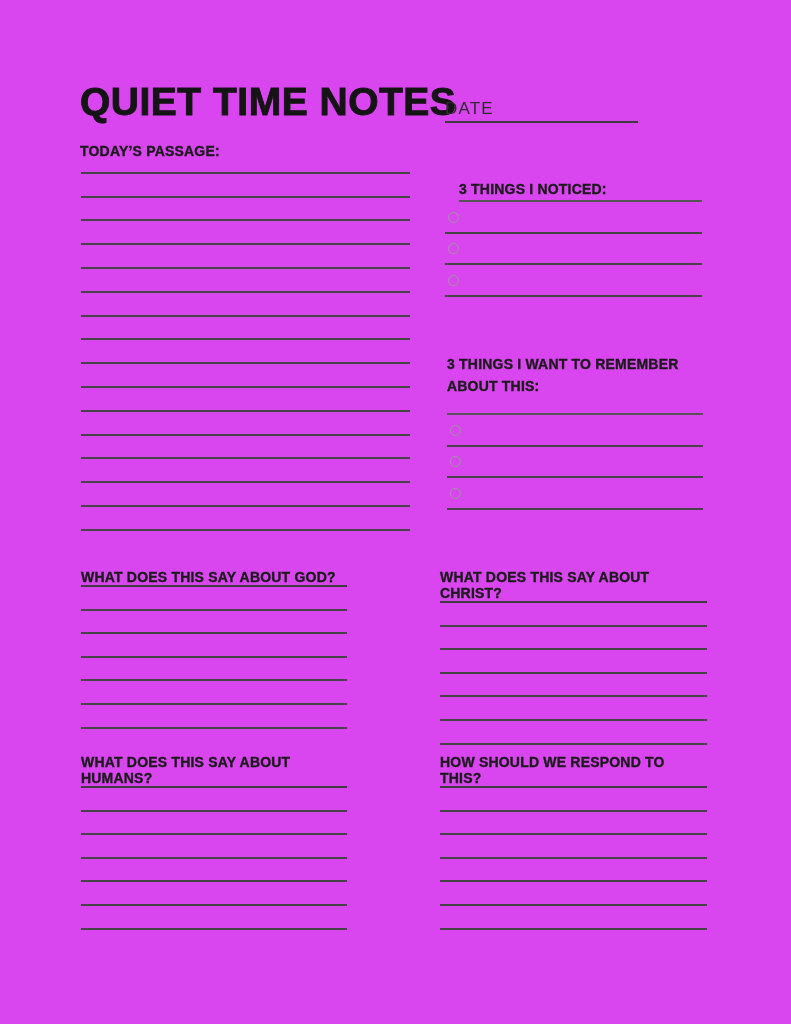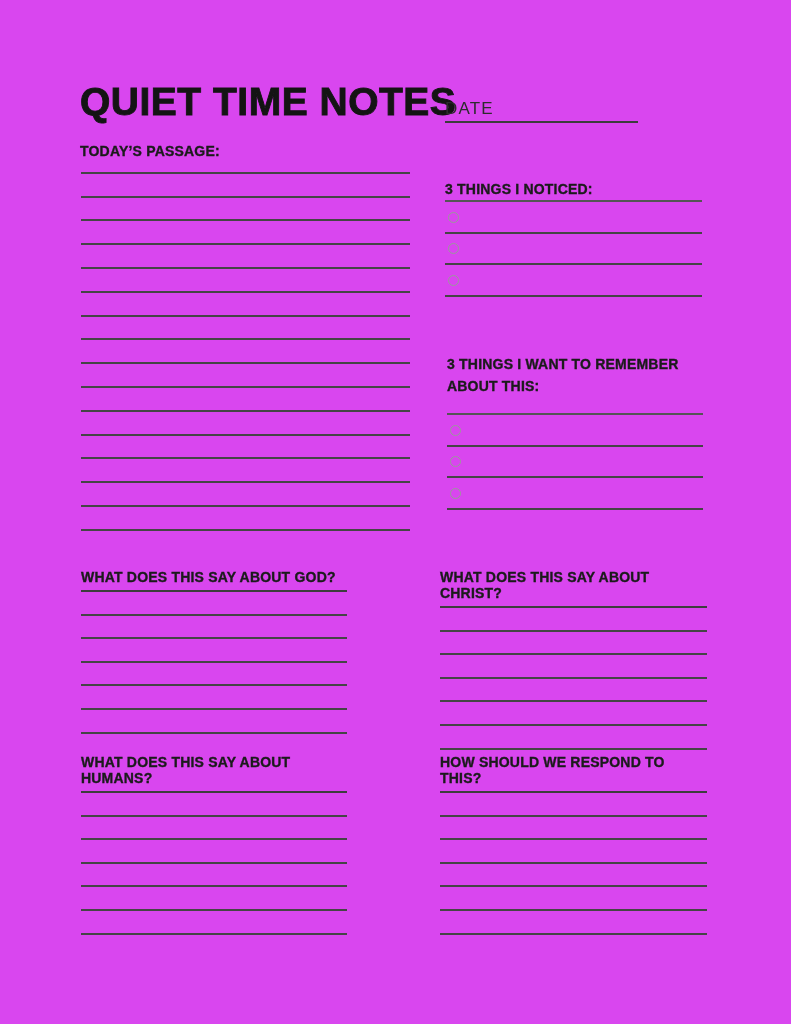--- a/index.html
+++ b/index.html
@@ -37,34 +37,34 @@
     -webkit-text-stroke:0.35px #1b1b1b;
   }
   .underlined { border-bottom:2px solid #555; }
   
   .passage-title { position:absolute; left:80px; top:143px; }
   .passage-lines { position:absolute; left:81px; top:150px; width:329px; }
   .passage-lines .wline { height:23.8px; border-bottom:2px solid #454545; }
   
   .sec-noticed  { position:absolute; left:445px; top:181px; width:257px; }
   .sec-remember { position:absolute; left:447px; top:353px; width:256px; }
-  .sec-noticed .sec-title  { padding-bottom:3px; }
+  .sec-noticed .sec-title  { padding-bottom:3px;margin-left:14px; }
   .sec-remember .sec-title { line-height:22px; padding-bottom:16px; }
   .bullet-row { position:relative; height:31.7px; border-bottom:2px solid #454545; }
   .circle {
     position:absolute; left:3px; bottom:9px;
     width:11px; height:11px; border-radius:50%;
     border:1.5px solid #9a9a9a; background:transparent;
   }
   
   .sec-god     { position:absolute; left:81px;  top:569px; width:266px; }
   .sec-christ  { position:absolute; left:440px; top:569px; width:267px; }
   .sec-humans  { position:absolute; left:81px;  top:754px; width:266px; }
   .sec-respond { position:absolute; left:440px; top:754px; width:267px; }
-  .qsec .sec-title { padding-bottom:5px; border-bottom:2px solid #3d3d3d; }
+  .qsec .sec-title { border-bottom:2px solid #3d3d3d; }
   .qsec .wline { height:23.6px; border-bottom:2px solid #454545; }
 </style>
 </head>
 <body>
 
 <div class="page">
 
   <h1 class="title">QUIET TIME NOTES</h1>
 
   <div class="date-field">

